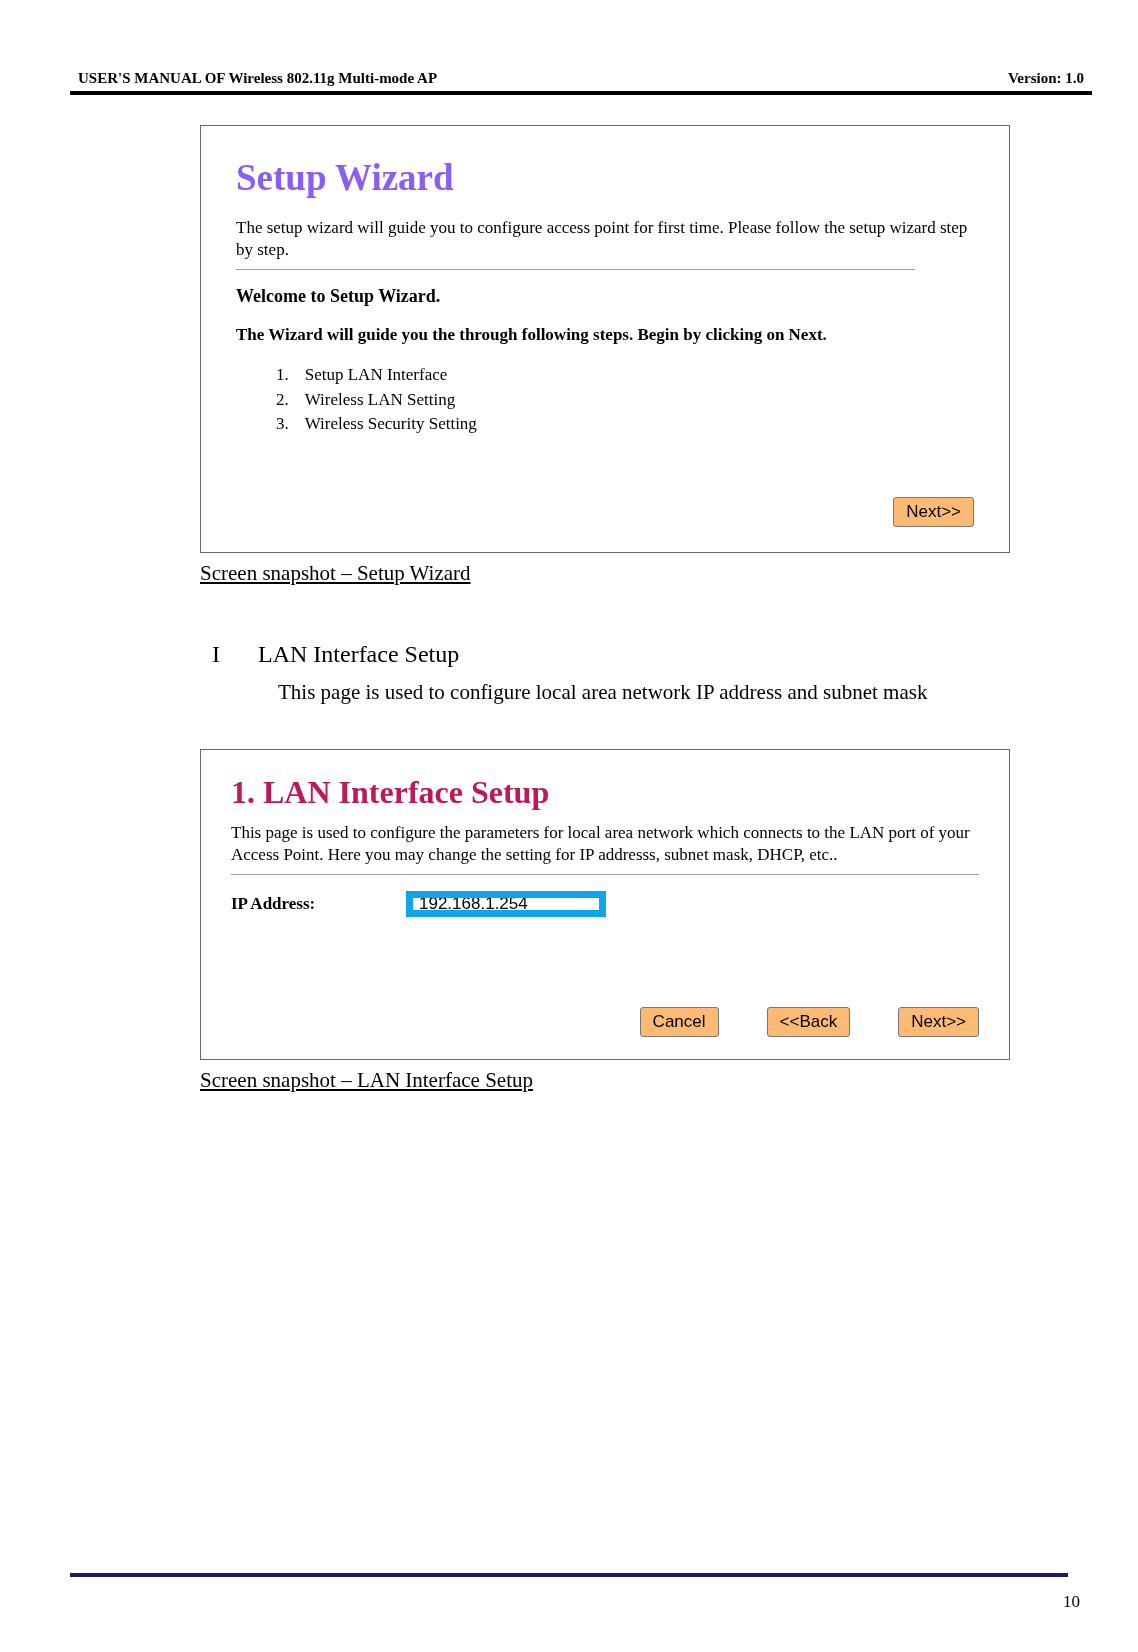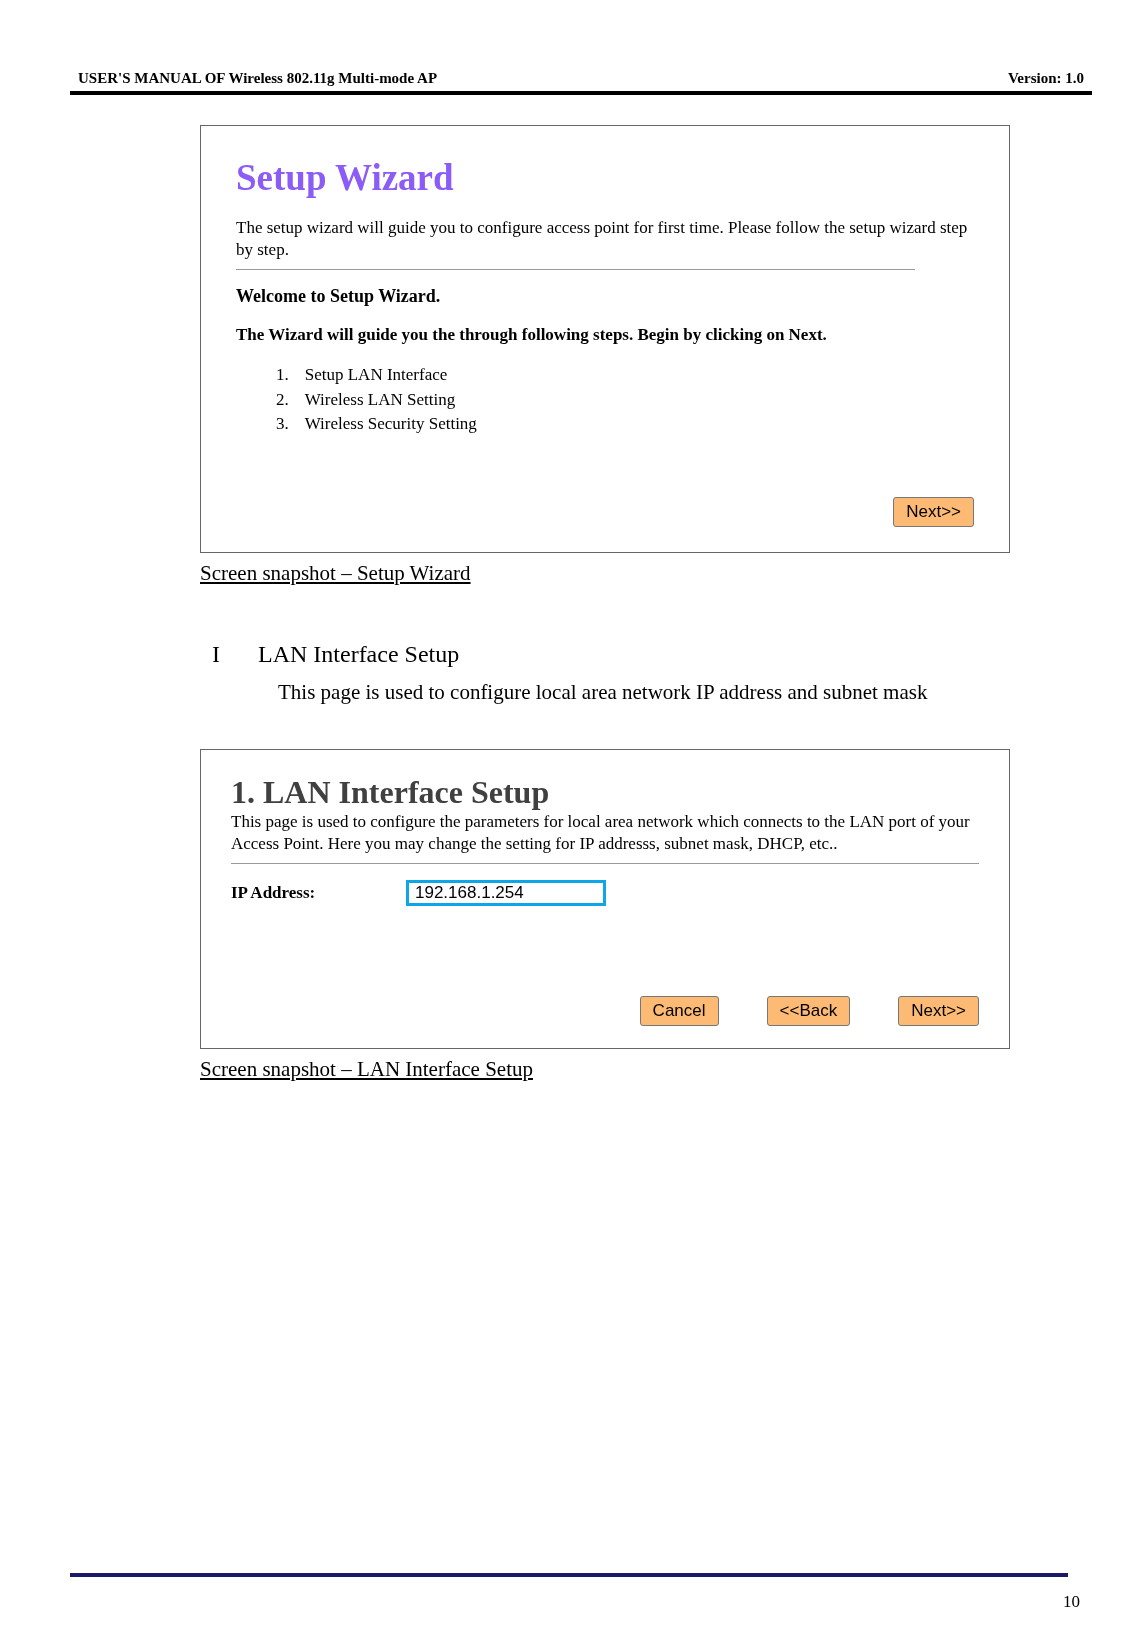--- a/index.html
+++ b/index.html
@@ -43,22 +43,22 @@
     font-family: "Times New Roman", serif;
     font-weight: bold;
     font-size: 37px;
     color: #8b5cf6;
     margin-bottom: 18px;
   }
   .lan-title {
     font-family: "Times New Roman", serif;
     font-weight: bold;
     font-size: 32px;
-    color: #404040;
-    margin-bottom: 0;
+    color: #be185d;
+    margin-bottom: 11px;
   }
   .desc {
     font-size: 17px;
     color: #000;
     line-height: 1.3;
     margin-bottom: 8px;
   }
   .inner-hr {
     border: none;
     border-top: 1px solid #999;
@@ -127,21 +127,21 @@
     margin-bottom: 10px;
   }
   .form-label {
     font-weight: bold;
     font-size: 17px;
     width: 175px;
   }
   .form-input {
     font-family: Arial, sans-serif;
     font-size: 17px;
-    border: 3px solid #0ea5e9;
+    border: 7px solid #0ea5e9;
     padding: 2px 6px;
     width: 200px;
     height: 26px;
   }
   .footer-rule {
     position: absolute;
     left: 70px;
     right: 70px;
     bottom: 75px;
     border: none;

